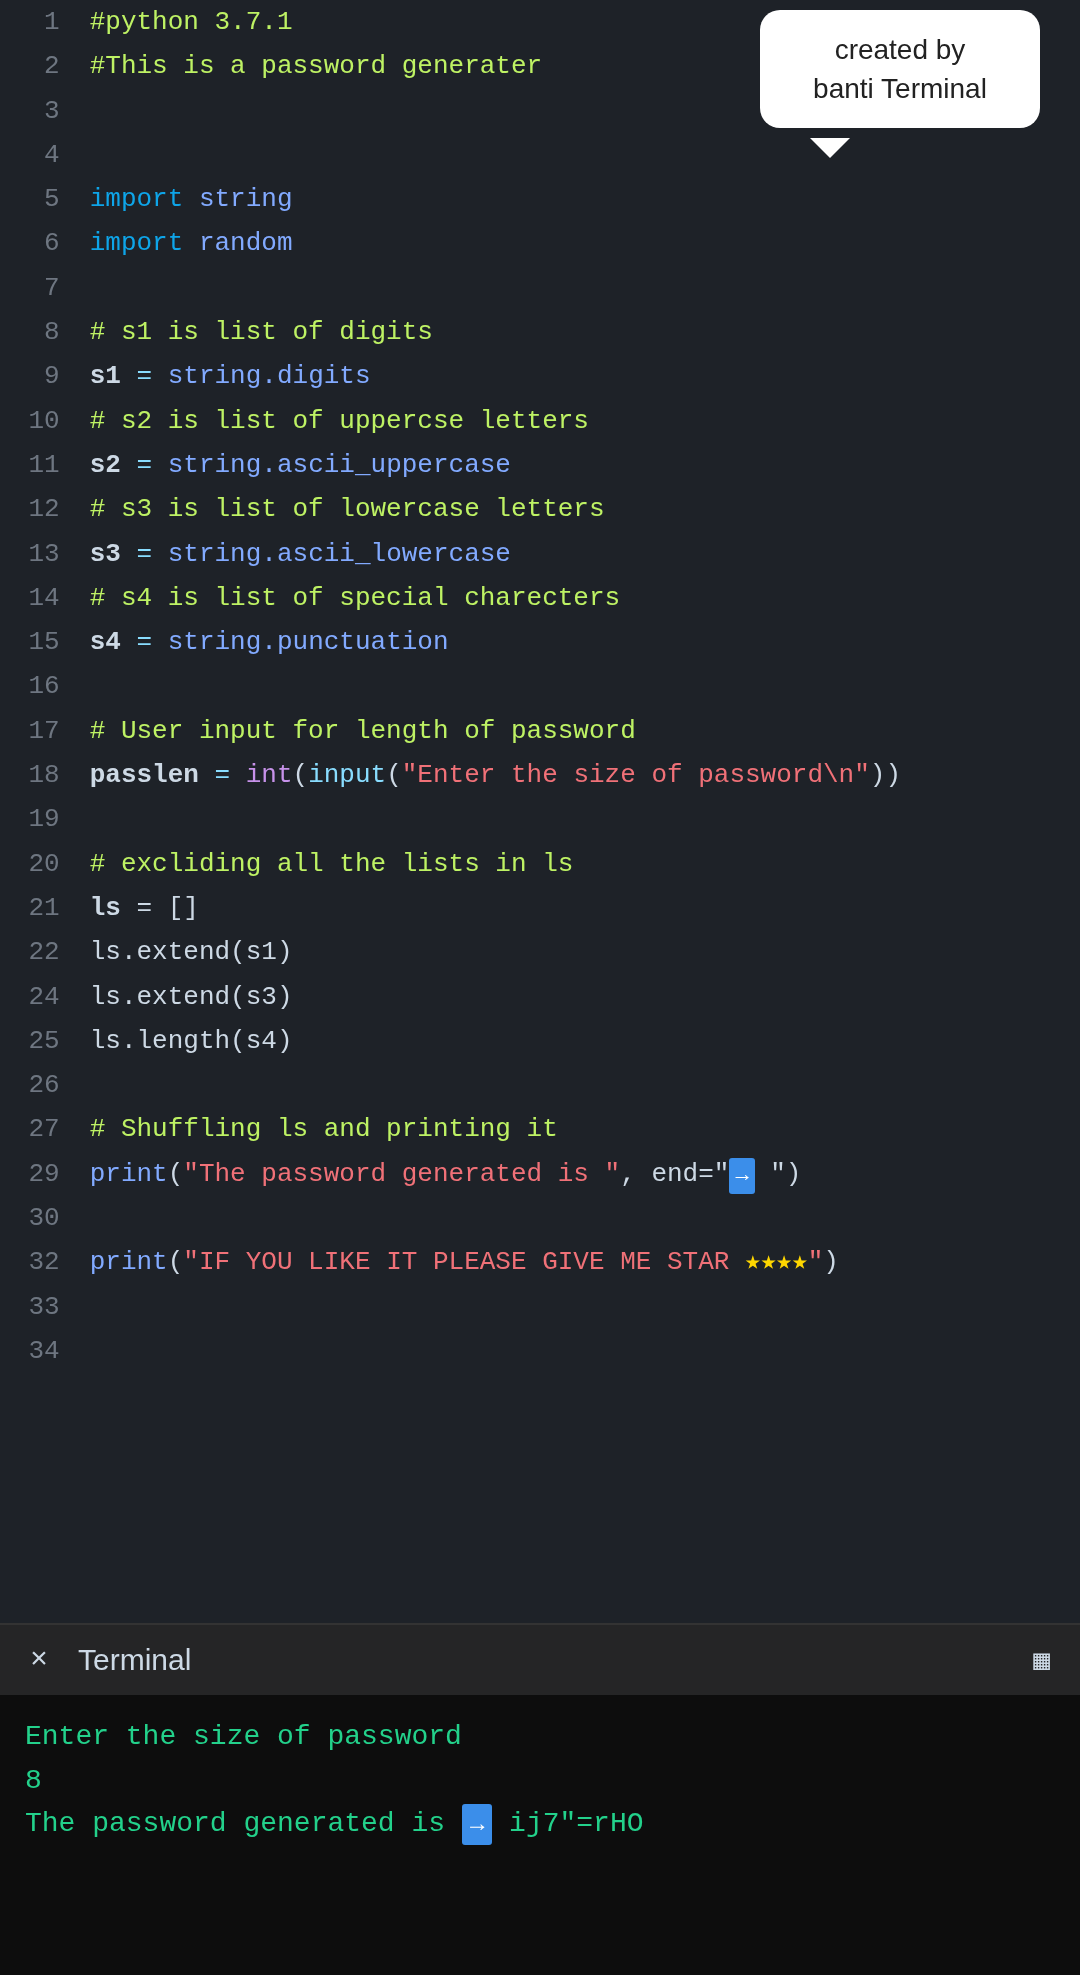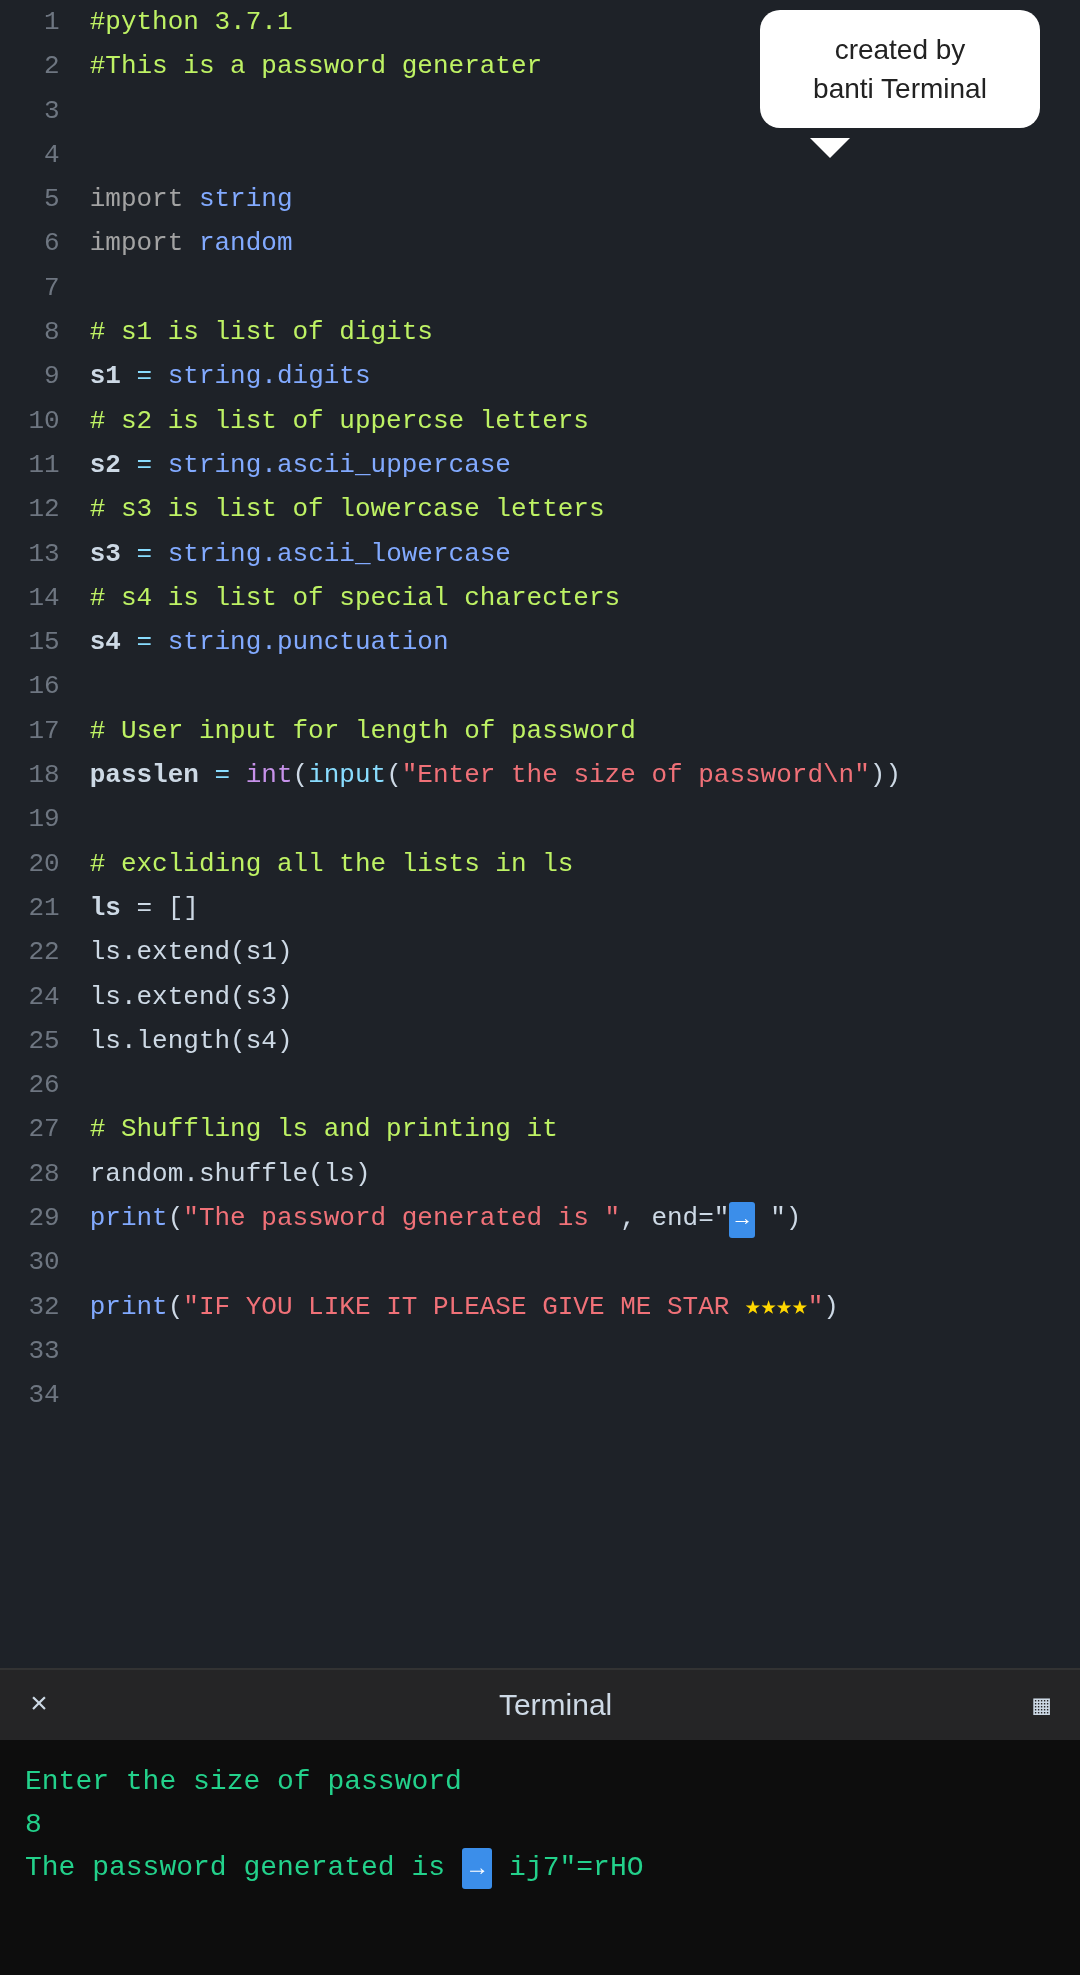--- a/index.html
+++ b/index.html
@@ -66,21 +66,21 @@
 
     .line-code {
       font-size: 26px;
       padding: 2px 10px;
       color: #cdd9e5;
       white-space: pre;
       vertical-align: top;
     }
 
     
-    .kw-import { color: #a3a3a3; }
+    .kw-import { color: #0ea5e9; }
     .kw-module { color: #82aaff; }
     .comment { color: #bef264; }
     .var-name { color: #cdd9e5; font-weight: bold; text-align: right; }
     .kw-assign { color: #89ddff; }
     .string-attr { color: #82aaff; }
     .kw-int { color: #c792ea; }
     .kw-input { color: #89ddff; }
     .string-red { color: #f07178; }
     .num-blue { color: #f78c6c; }
     .kw-print { color: #82aaff; }
@@ -107,21 +107,20 @@
       color: #cdd9e5;
       font-size: 30px;
       margin-right: 30px;
       cursor: pointer;
     }
     .terminal-title {
       color: #cdd9e5;
       font-size: 30px;
       font-family: Arial, sans-serif;
       flex: 1;
-      text-align: center;
     }
     .terminal-icon {
       color: #cdd9e5;
       font-size: 28px;
       cursor: pointer;
     }
 
     .terminal-body {
       background: #0d0d0d;
       padding: 20px 25px;
@@ -257,24 +256,20 @@
         </tr>
         <tr>
           <td class="line-num">26</td>
           <td class="line-code">&nbsp;</td>
         </tr>
         <tr>
           <td class="line-num">27</td>
           <td class="line-code"><span class="comment"># Shuffling ls and printing it</span></td>
         </tr>
         <tr>
-          <td class="line-num">28</td>
-          <td class="line-code"><span class="end-param">random.shuffle(ls)</span></td>
-        </tr>
-        <tr>
           <td class="line-num">29</td>
           <td class="line-code"><span class="kw-print">print</span><span class="end-param">(</span><span class="string-red">"The password generated is "</span><span class="end-param">, end="</span><span class="arrow-box">→</span><span class="end-param"> ")</span></td>
         </tr>
         <tr>
           <td class="line-num">30</td>
           <td class="line-code">&nbsp;</td>
         </tr>
         <tr>
           <td class="line-num">32</td>
           <td class="line-code"><span class="kw-print">print</span><span class="end-param">(</span><span class="string-red">"IF YOU LIKE IT PLEASE GIVE ME STAR </span><span class="star">★★★★</span><span class="string-red">"</span><span class="end-param">)</span></td>

